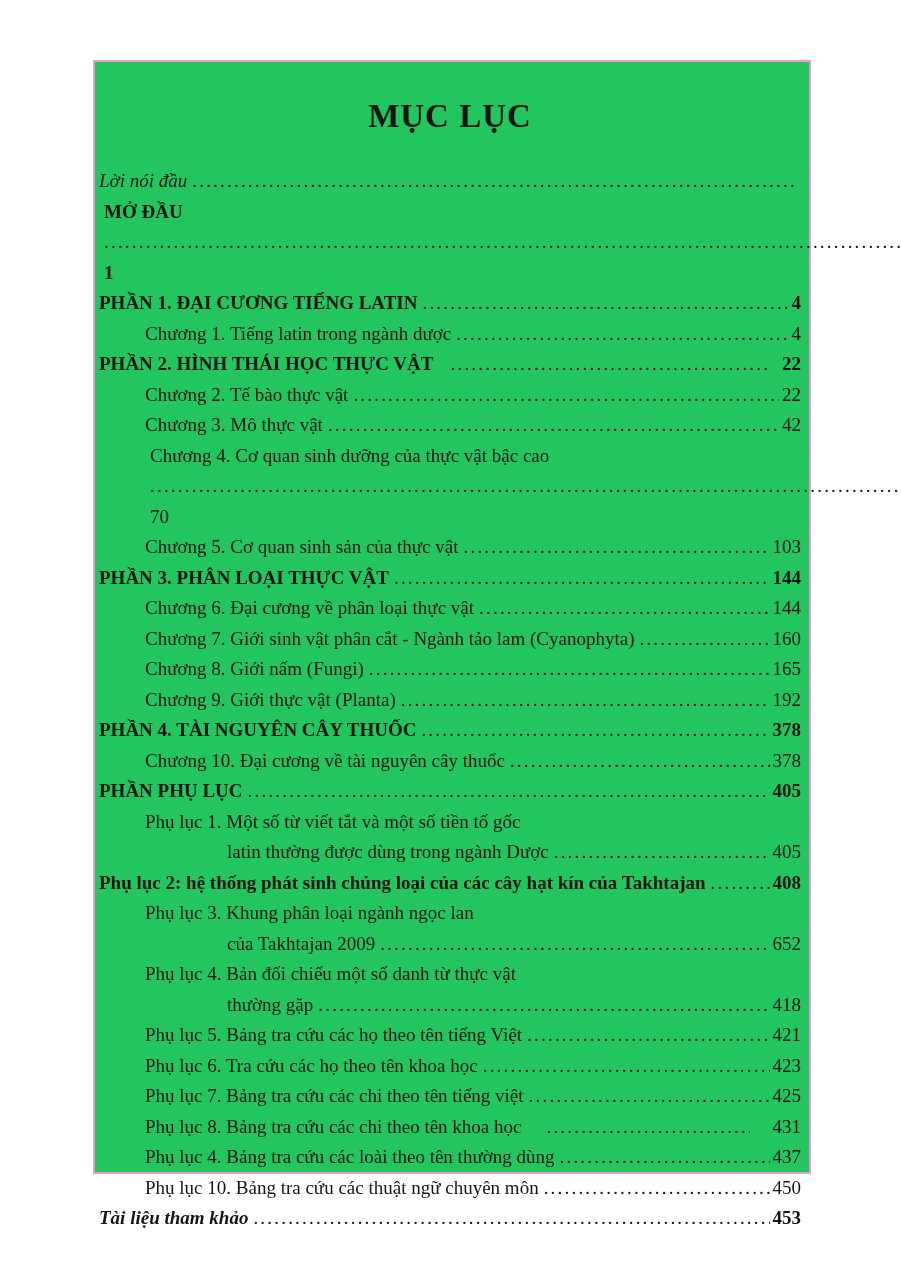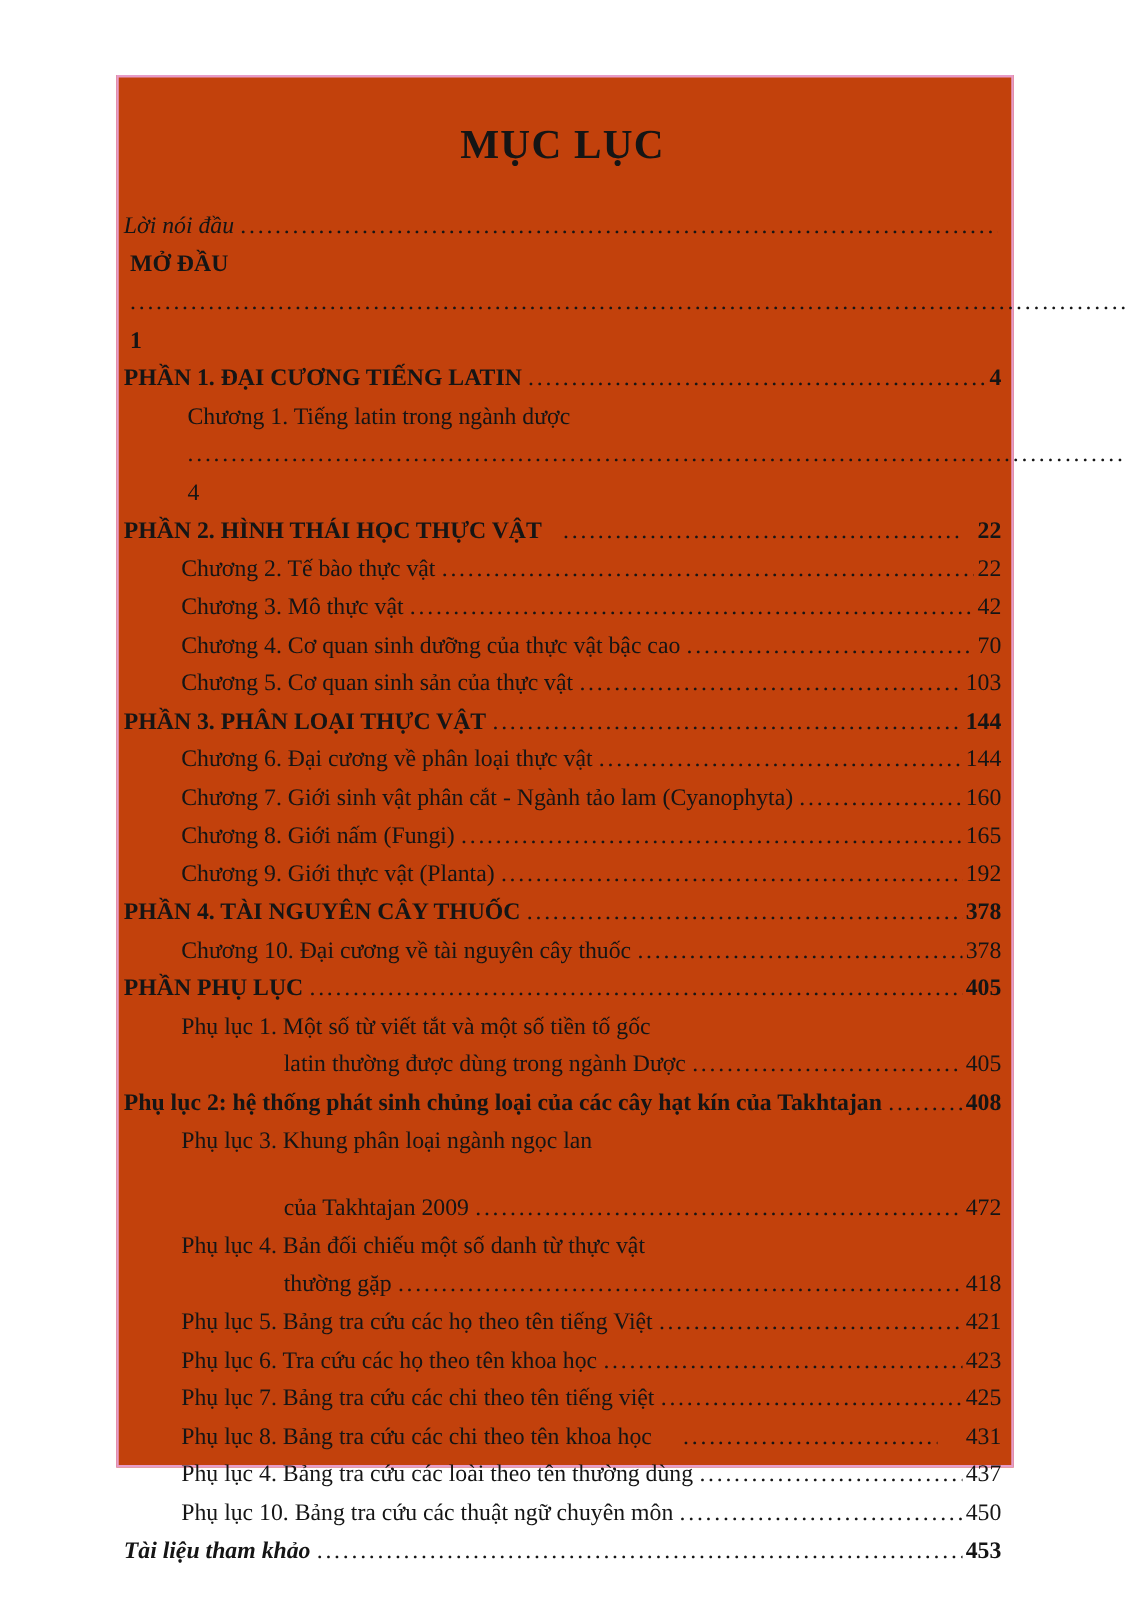--- a/index.html
+++ b/index.html
@@ -7,21 +7,21 @@
     width: 901px; height: 1280px;
     background: #ffffff;
     font-family: "Liberation Serif", "DejaVu Serif", serif;
     color: #151515;
     overflow: hidden;
   }
   .page {
     position: absolute;
     left: 93px; top: 60px;
     width: 718px; height: 1114px;
-    background: #c2410c;
+    background: #22c55e;
     border: 2px solid #e79cc9;
     padding: 34px 8px 0 4px;
   }
   .title {
     text-align: center;
     font-size: 33px;
     font-weight: bold;
     letter-spacing: 1px;
     line-height: 40px;
     margin-bottom: 30px;
@@ -65,41 +65,41 @@
       <div class="row bold" style="padding-left: 0px; flex-direction: column;">
         <span class="label">MỞ ĐẦU</span>
         <span class="dots"></span>
         <span class="pg">1</span>
       </div>
       <div class="row bold" style="padding-left: 0px;">
         <span class="label">PHẦN 1. ĐẠI CƯƠNG TIẾNG LATIN</span>
         <span class="dots"></span>
         <span class="pg">4</span>
       </div>
-      <div class="row" style="padding-left: 46px; flex-direction: column;">
+      <div class="row" style="padding-left: 46px;">
         <span class="label">Chương 1. Tiếng latin trong ngành dược</span>
         <span class="dots"></span>
         <span class="pg">4</span>
       </div>
       <div class="row bold" style="padding-left: 0px; gap: 12px;">
         <span class="label">PHẦN 2. HÌNH THÁI HỌC THỰC VẬT</span>
         <span class="dots"></span>
         <span class="pg">22</span>
       </div>
       <div class="row" style="padding-left: 46px;">
         <span class="label">Chương 2. Tế bào thực vật</span>
         <span class="dots"></span>
         <span class="pg">22</span>
       </div>
       <div class="row" style="padding-left: 46px;">
         <span class="label">Chương 3. Mô thực vật</span>
         <span class="dots"></span>
         <span class="pg">42</span>
       </div>
-      <div class="row" style="padding-left: 46px;">
+      <div class="row" style="padding-left: 46px; flex-direction: column;">
         <span class="label">Chương 4. Cơ quan sinh dưỡng của thực vật bậc cao</span>
         <span class="dots"></span>
         <span class="pg">70</span>
       </div>
       <div class="row" style="padding-left: 46px;">
         <span class="label">Chương 5. Cơ quan sinh sản của thực vật</span>
         <span class="dots"></span>
         <span class="pg">103</span>
       </div>
       <div class="row bold" style="padding-left: 0px;">
@@ -151,24 +151,24 @@
         <span class="pg">405</span>
       </div>
       <div class="row bold" style="padding-left: 0px;">
         <span class="label">Phụ lục 2: hệ thống phát sinh chủng loại của các cây hạt kín của Takhtajan</span>
         <span class="dots"></span>
         <span class="pg">408</span>
       </div>
       <div class="row" style="padding-left: 46px;">
         <span class="label">Phụ lục 3. Khung phân loại ngành ngọc lan</span>
       </div>
-      <div class="row" style="padding-left: 128px; margin-top: 23px;">
+      <div class="row" style="padding-left: 128px;">
         <span class="label">của Takhtajan 2009</span>
         <span class="dots"></span>
-        <span class="pg">472</span>
+        <span class="pg">652</span>
       </div>
       <div class="row" style="padding-left: 46px;">
         <span class="label">Phụ lục 4. Bản đối chiếu một số danh từ thực vật</span>
       </div>
       <div class="row" style="padding-left: 128px;">
         <span class="label">thường gặp</span>
         <span class="dots"></span>
         <span class="pg">418</span>
       </div>
       <div class="row" style="padding-left: 46px;">

